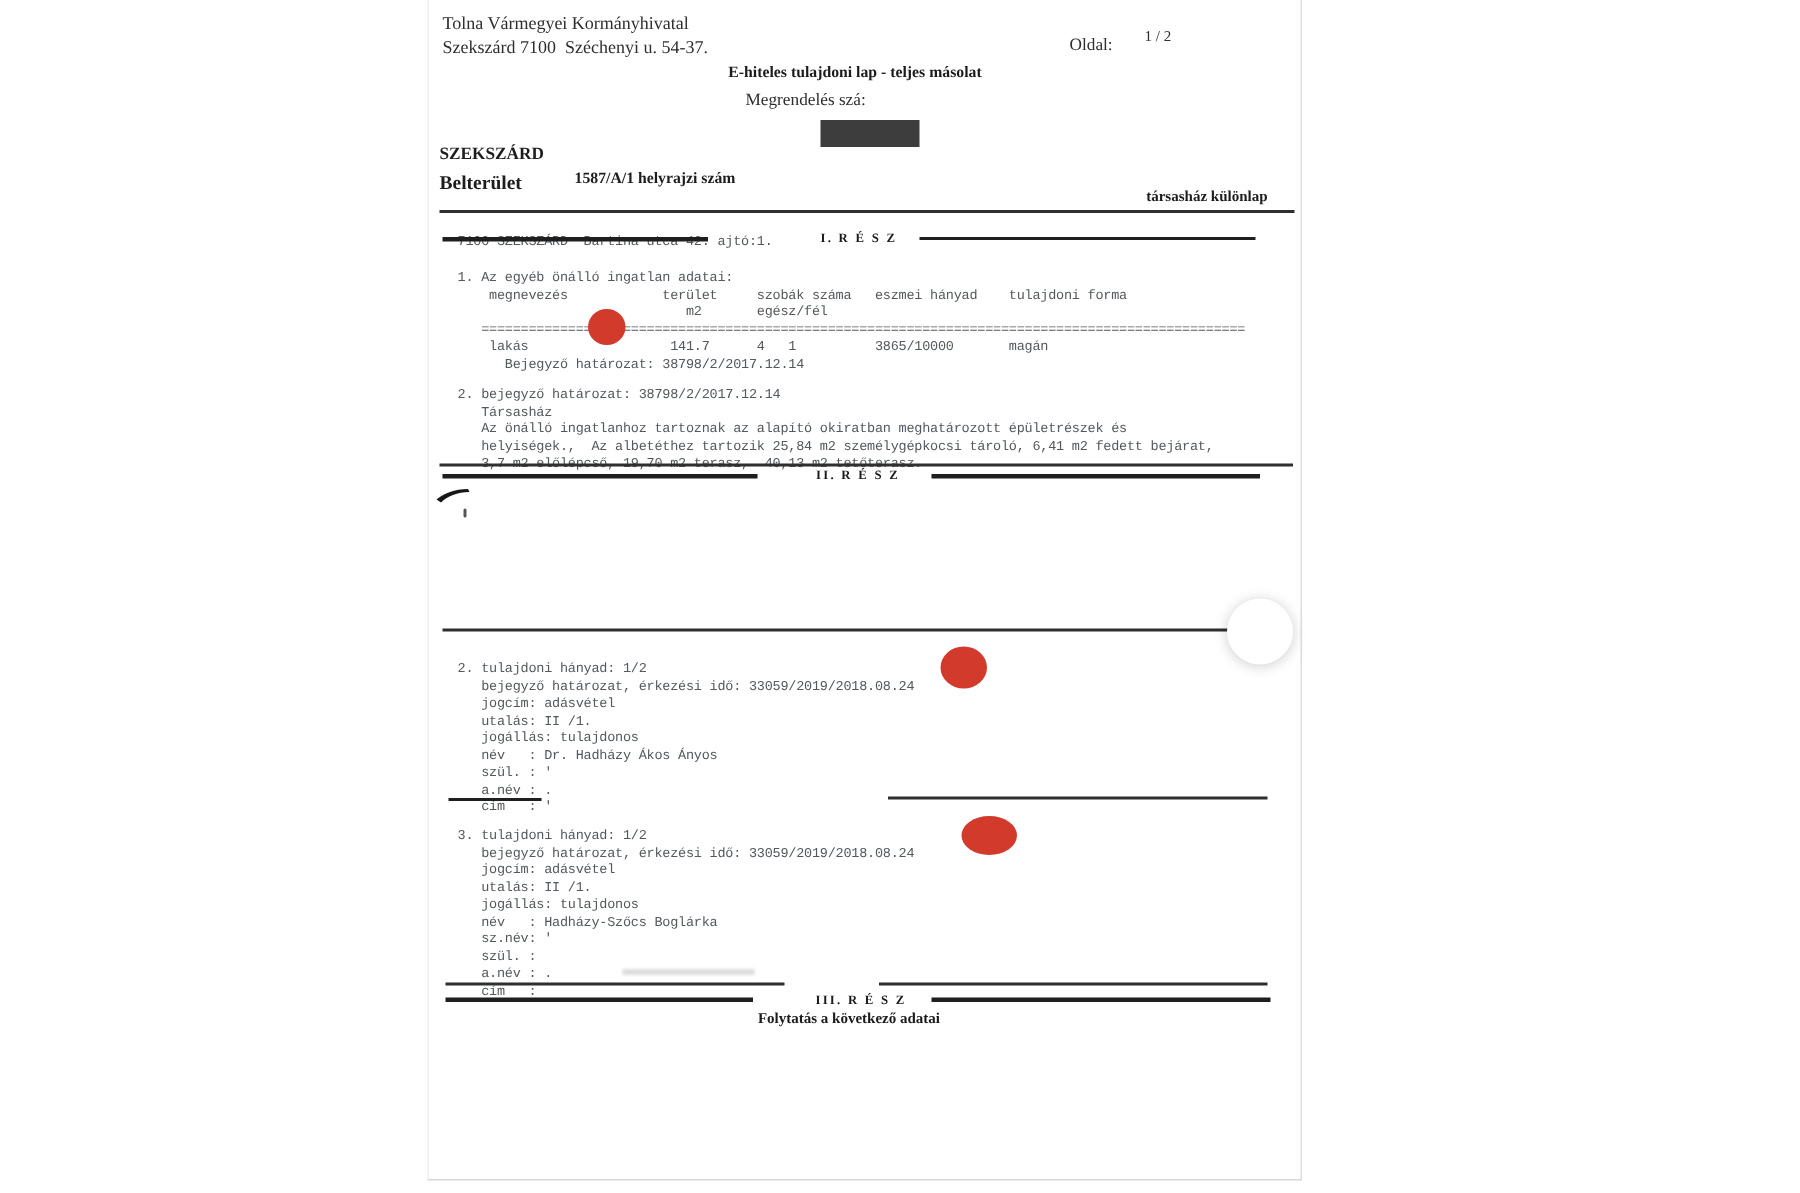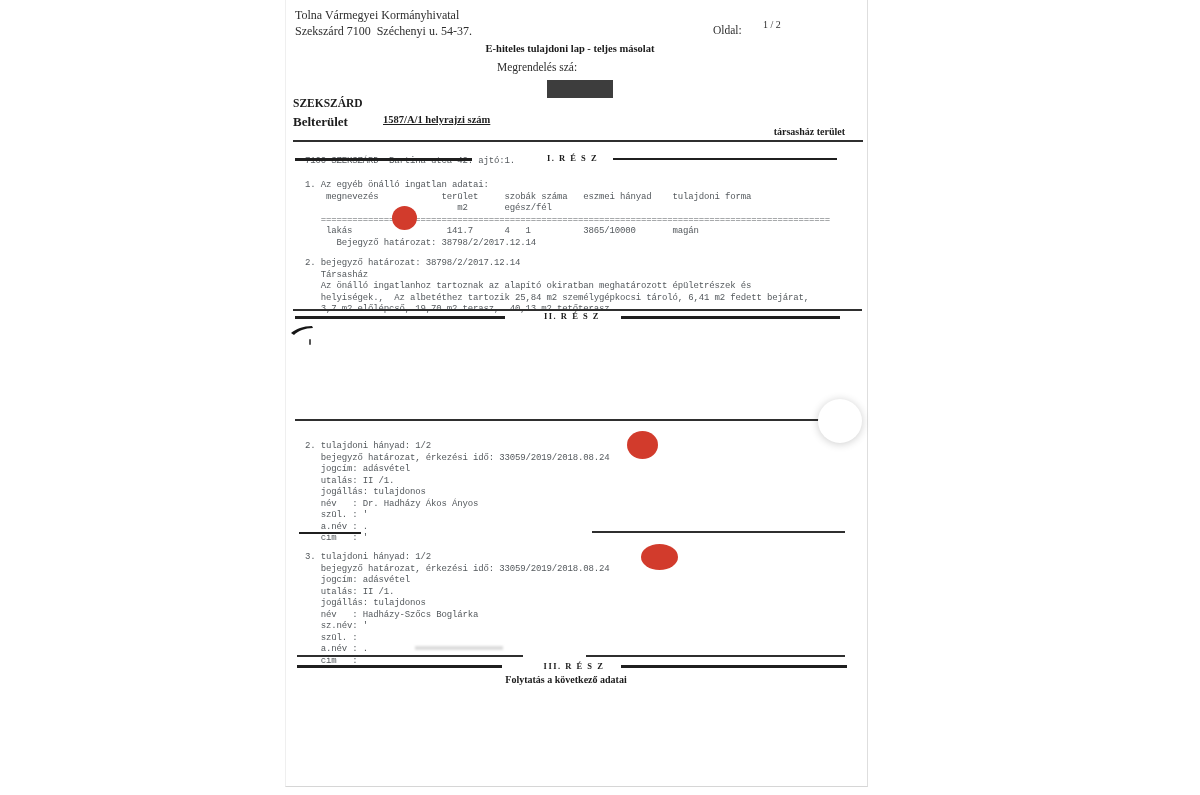--- a/index.html
+++ b/index.html
@@ -18,21 +18,21 @@
   .t-office1{left:295px;top:8px;font-size:12px;}
   .t-office2{left:295px;top:24px;font-size:12px;}
   .t-oldal{left:713px;top:24px;font-size:11.5px;}
   .t-pagenum{left:763px;top:19px;font-size:10px;}
   .t-title{left:420px;top:43px;width:300px;text-align:center;font-size:10.5px;font-weight:bold;color:#1b1b1b;}
   .t-order{left:497px;top:61px;font-size:11.5px;}
   .redbox{position:absolute;left:547px;top:80px;width:66px;height:18px;background:#3d3d3d;}
   
   .t-city{left:293px;top:97px;font-size:11.5px;}
   .t-zone{left:293px;top:114px;font-size:13px;}
-  .t-parcel{left:383px;top:114px;font-size:10.5px;text-decoration:underline;}
+  .t-parcel{left:383px;top:114px;font-size:10.5px;}
   .t-sheet{left:700px;top:126px;width:145px;text-align:right;font-size:10px;}
   .l-top{left:293px;top:140px;width:570px;height:1.5px;}
   
   .t-address{left:293px;top:144px;}
   .l-addr{left:295px;top:158px;width:177px;height:2.5px;background:#1f1f1f;}
   .t-resz1{left:547px;top:153px;}
   .l-resz1r{left:613px;top:158px;width:224px;height:2px;background:#1f1f1f;}
   
   .b-part1{left:293px;top:168px;}
   .b-note{left:293px;top:246px;}
@@ -76,21 +76,21 @@
   <div class="serif t-office2">Szekszárd 7100  Széchenyi u. 54-37.</div>
   <div class="serif t-oldal">Oldal:</div>
   <div class="serif t-pagenum">1 / 2</div>
   <div class="serif t-title">E-hiteles tulajdoni lap - teljes másolat</div>
   <div class="serif t-order">Megrendelés szá:</div>
   <div class="redbox"></div>
 
   <div class="serif bold t-city">SZEKSZÁRD</div>
   <div class="serif bold t-zone">Belterület</div>
   <div class="serif bold t-parcel">1587/A/1 helyrajzi szám</div>
-  <div class="serif bold t-sheet">társasház terület</div>
+  <div class="serif bold t-sheet">társasház különlap</div>
   <div class="hline l-top"></div>
 
   <div class="mono t-address">7100 SZEKSZÁRD  Bartina utca 42. ajtó:1.</div>
   <div class="hline l-addr"></div>
   <div class="resz t-resz1">I. R É S Z</div>
   <div class="hline l-resz1r"></div>
 
   <div class="mono b-part1">1. Az egyéb önálló ingatlan adatai:
     megnevezés            terület     szobák száma   eszmei hányad    tulajdoni forma
                              m2       egész/fél

